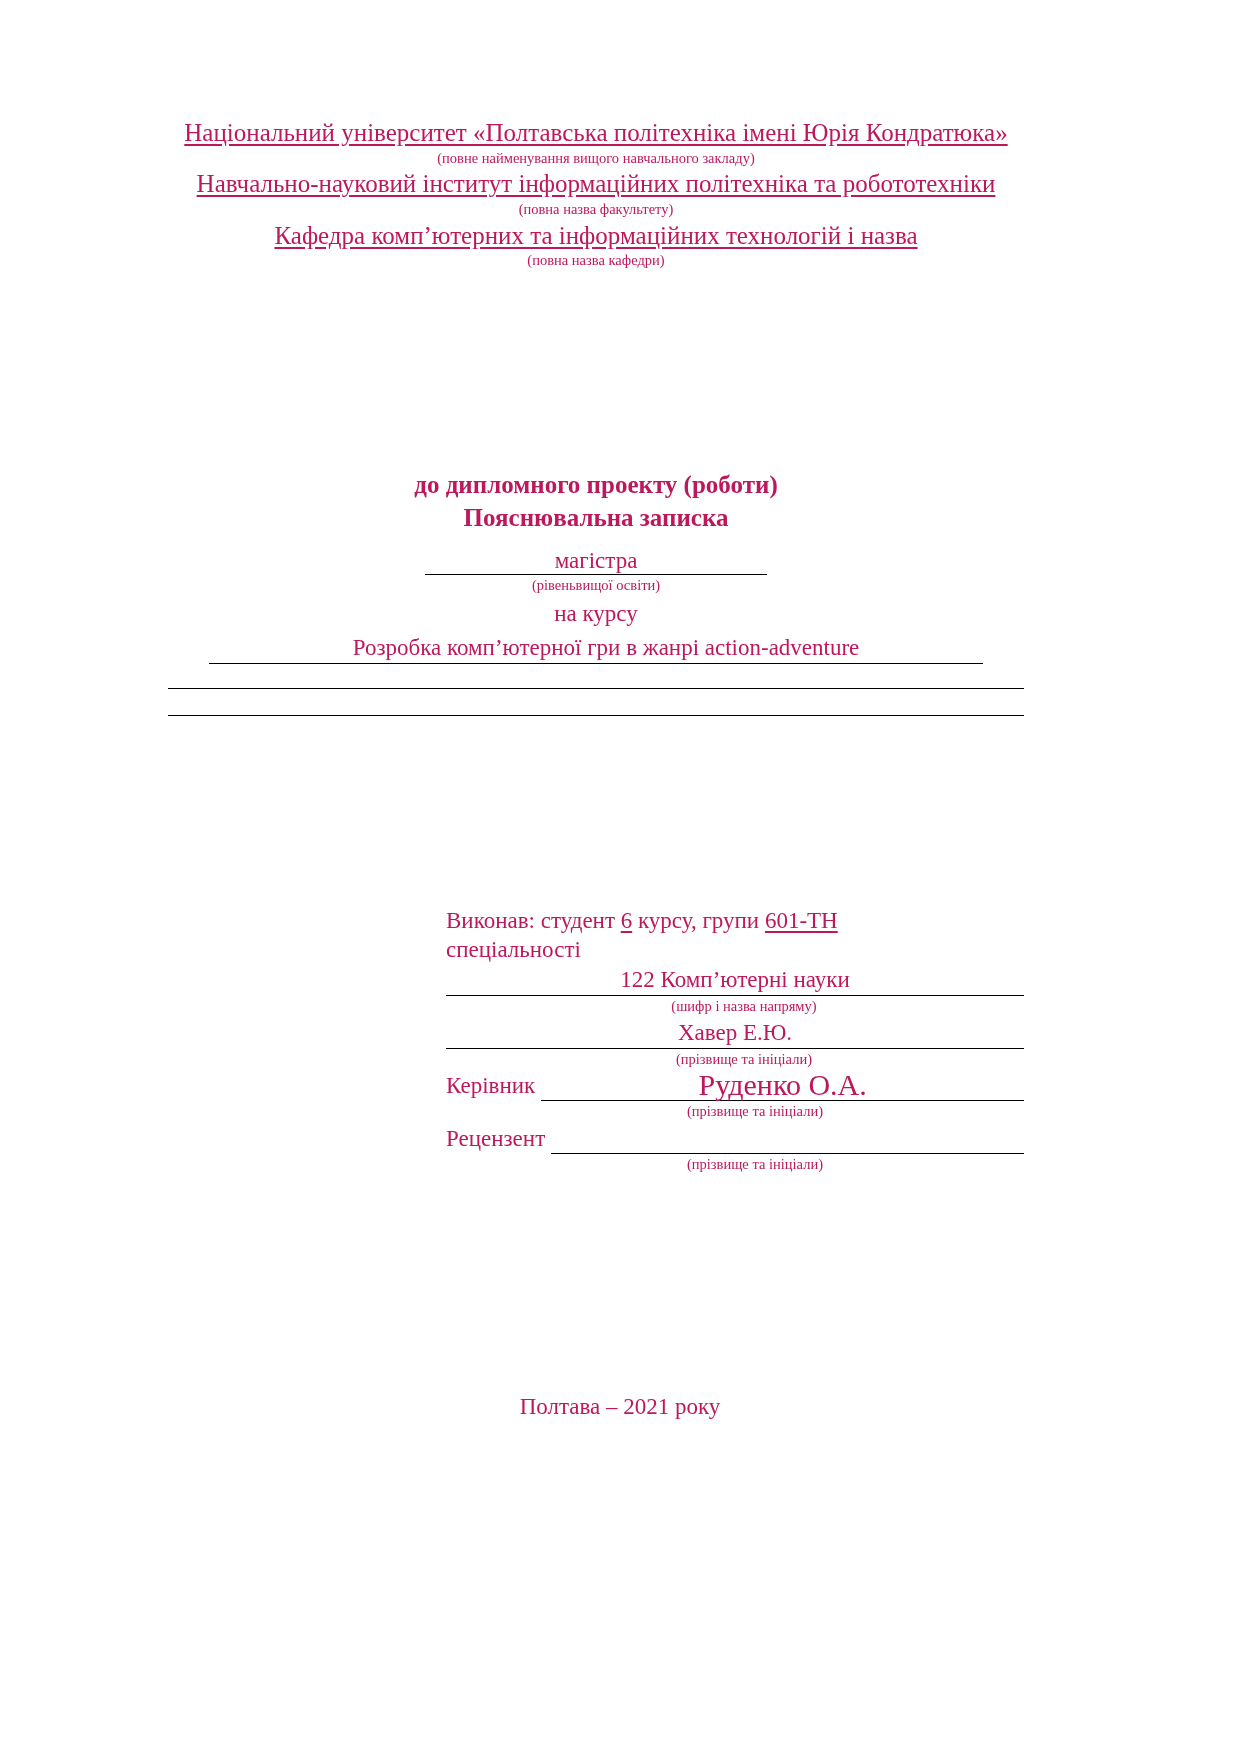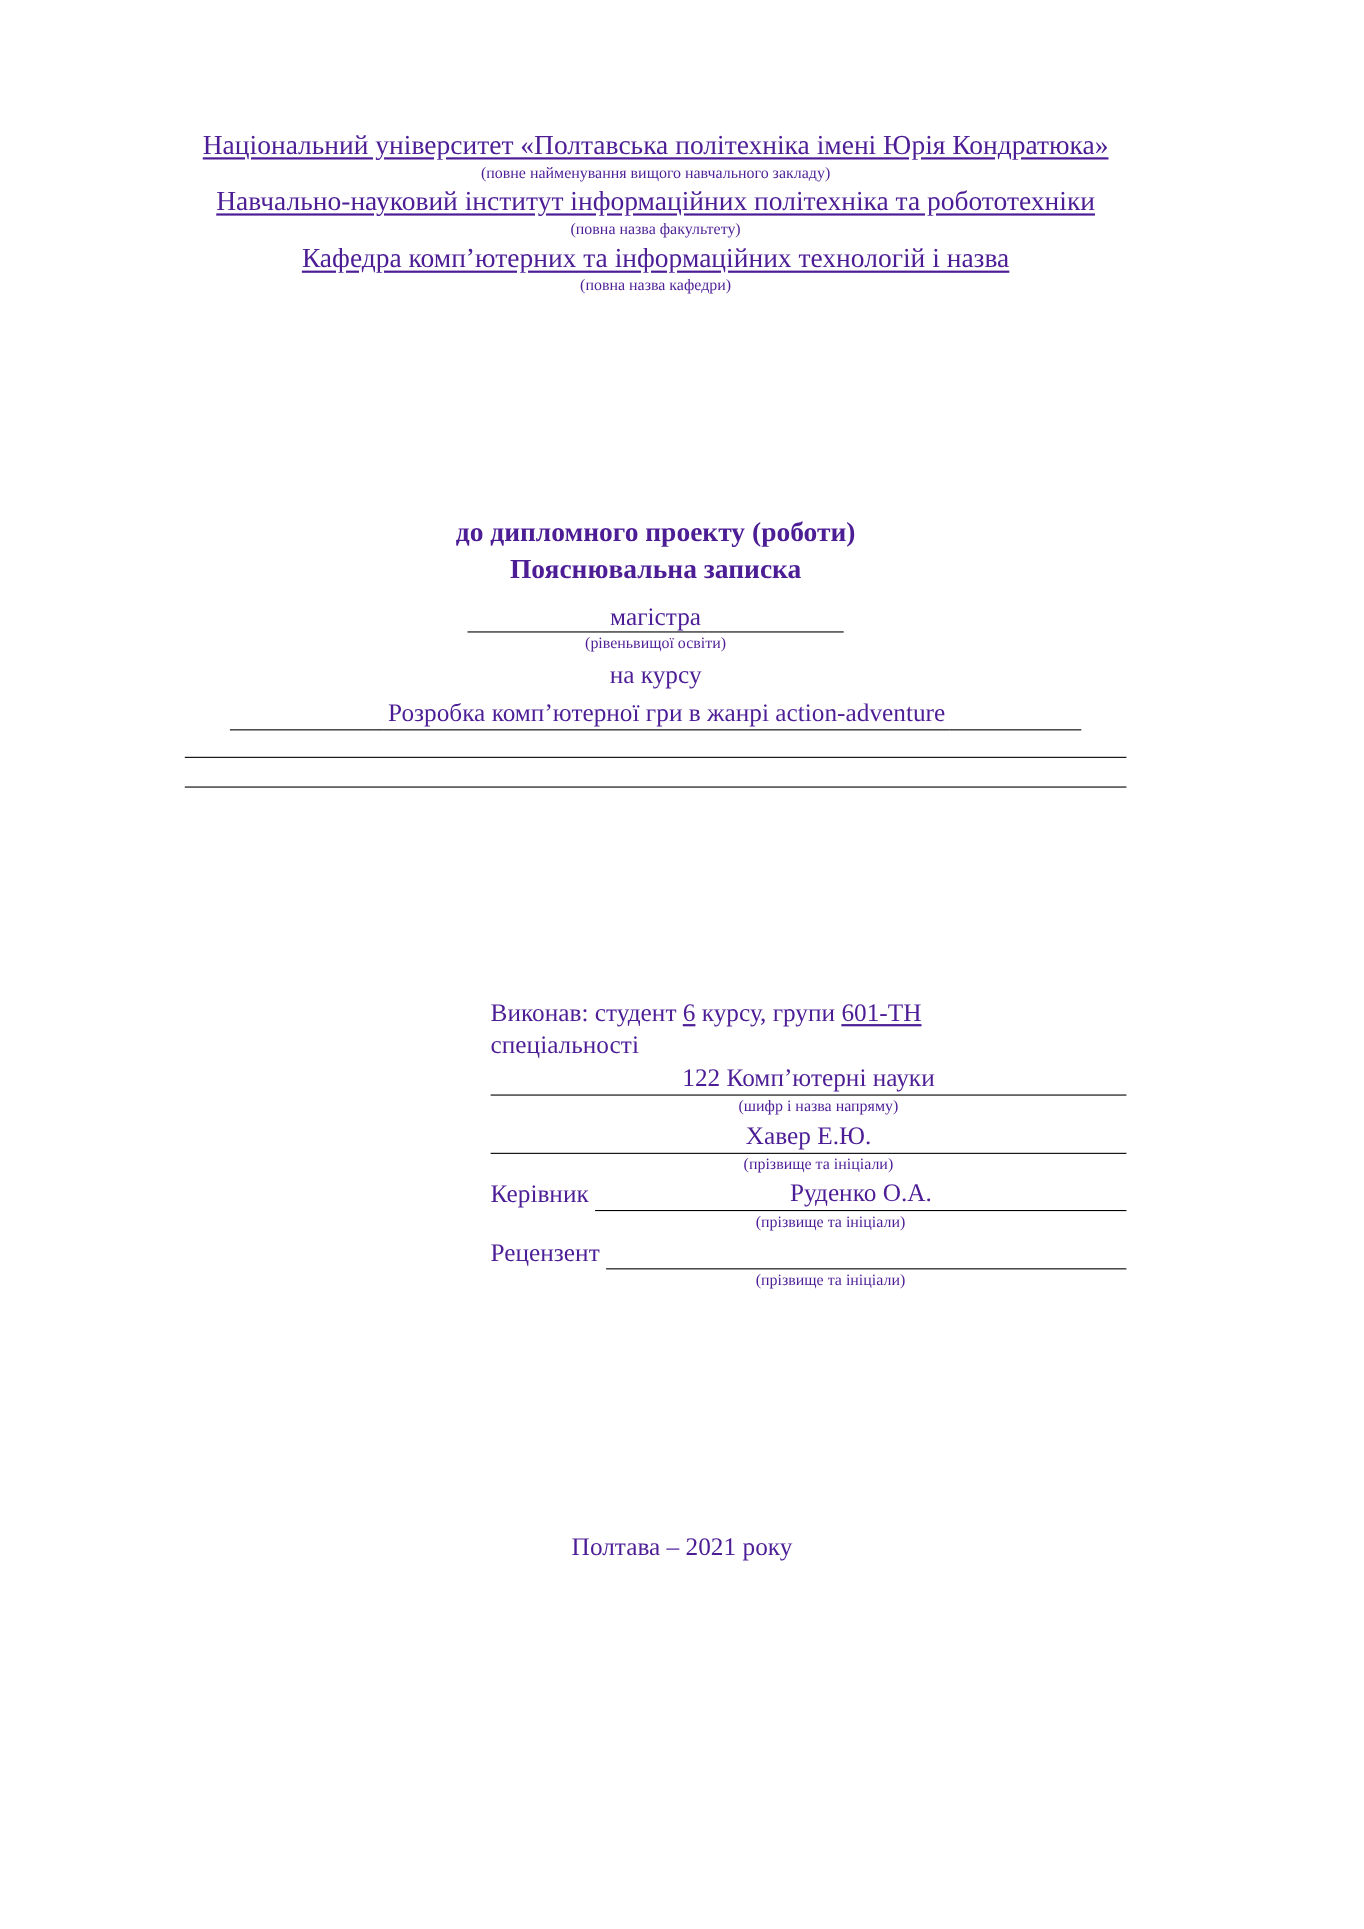--- a/index.html
+++ b/index.html
@@ -6,21 +6,21 @@
     margin: 0;
     padding: 0;
     background: #ffffff;
   }
   .page {
     width: 1240px;
     height: 1754px;
     position: relative;
     background: #ffffff;
     font-family: "Liberation Serif", "DejaVu Serif", serif;
-    color: #4c1d95;
+    color: #be185d;
     box-sizing: border-box;
     overflow: hidden;
   }
 
   .content {
     position: absolute;
     left: 168px;
     top: 118px;
     width: 856px;
   }
@@ -164,21 +164,21 @@
   }
   .label-row .fill {
     flex: 1 1 auto;
     border-bottom: 1.4px solid #000;
     height: 30px;
     display: flex;
     justify-content: center;
     align-items: flex-end;
   }
   .label-row .fill .val {
-    font-size: 23px;
+    font-size: 30px;
     line-height: 30px;
     white-space: nowrap;
   }
   .cap-offset-1 { margin-left: 18px; }
   .cap-offset-2 { margin-left: 40px; }
 
   .footer {
     position: absolute;
     left: 0;
     top: 1394px;

